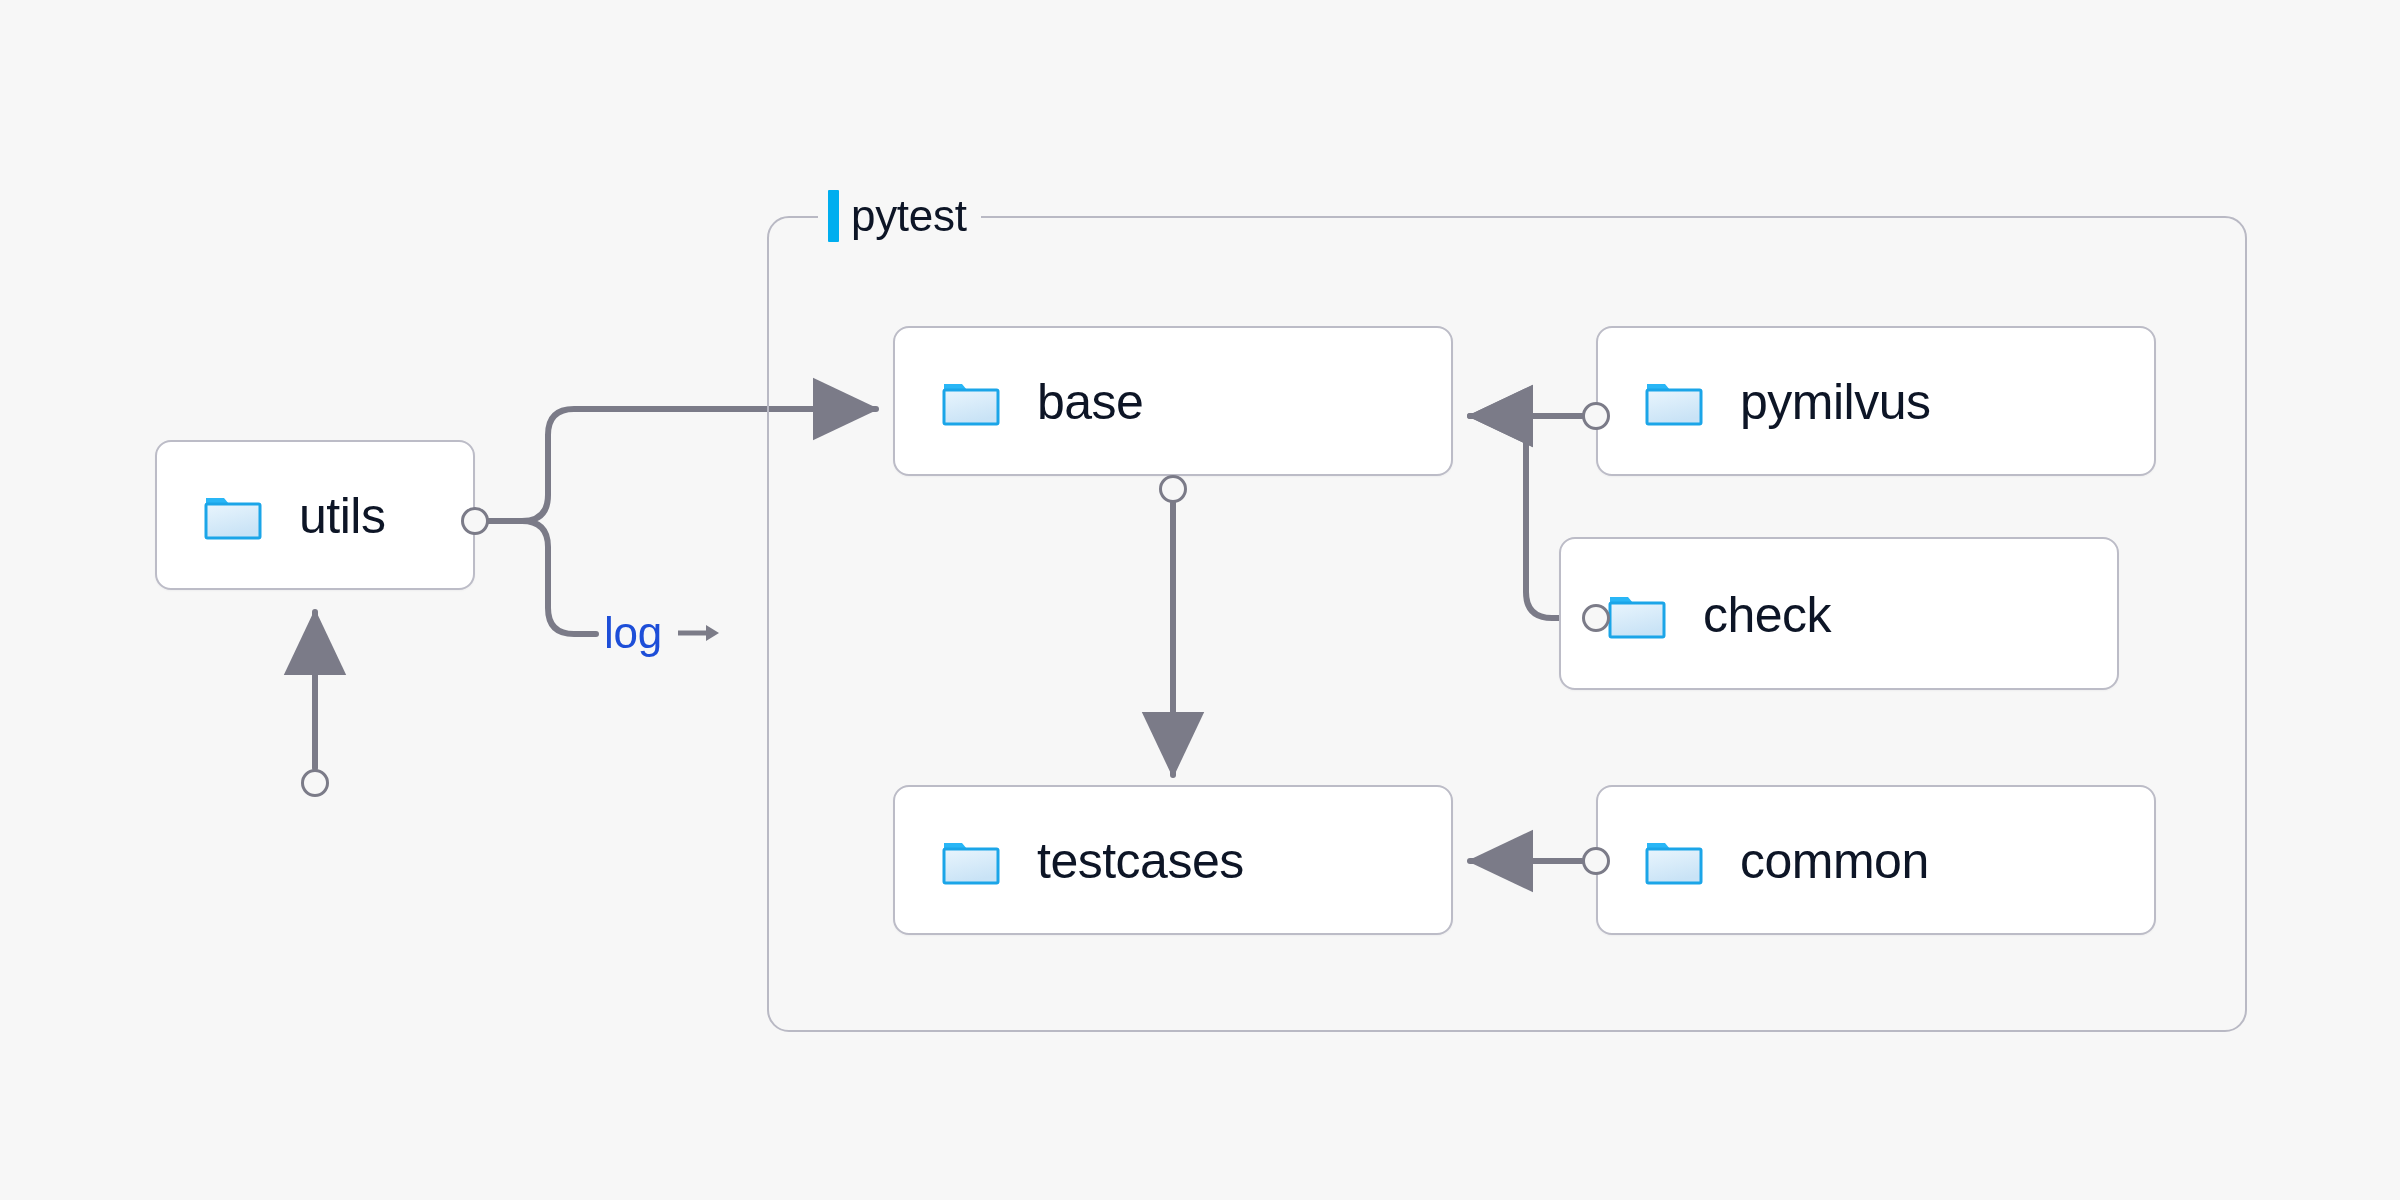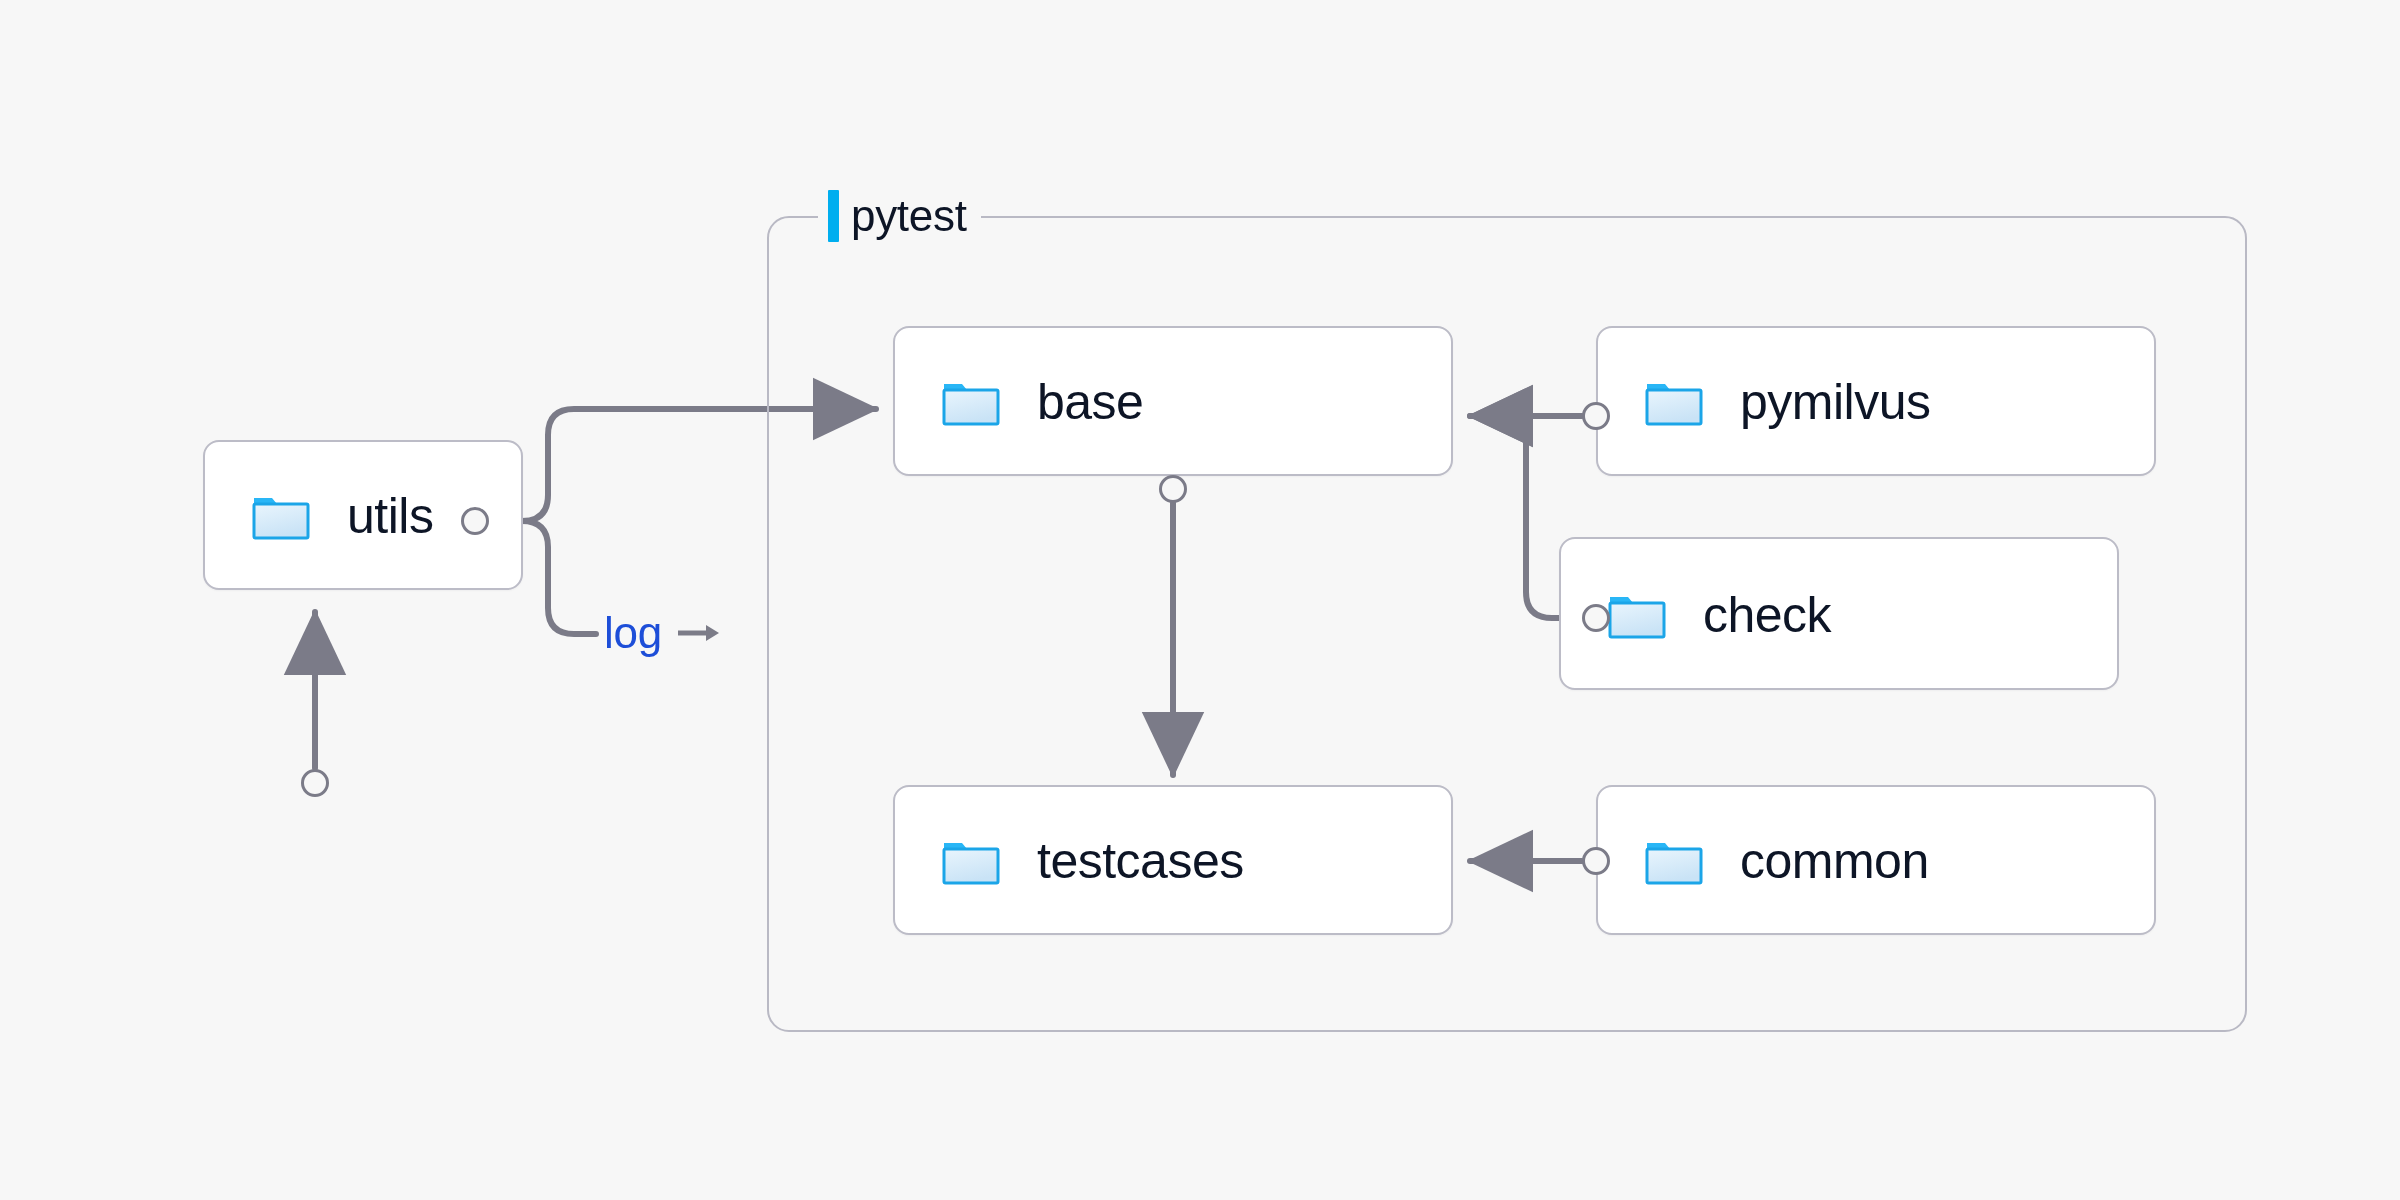--- a/index.html
+++ b/index.html
@@ -157,21 +157,21 @@
     </g>
   </svg>
 
   <div class="group-box" style="left:767px; top:216px; width:1480px; height:816px;"></div>
 
   <div class="group-label" style="left:818px; top:188px; height:56px;">
     <span class="bar"></span>
     <span class="gtext">pytest</span>
   </div>
 
-  <div class="node" style="left:155px; top:440px; width:320px; height:150px;margin-left:48px;">
+  <div class="node" style="left:155px; top:440px; width:320px; height:150px;">
     <div class="node-inner">
       <svg class="folder-icon" viewBox="0 0 60 52">
         <path d="M3 9 h18 l5 6 h28 a3 3 0 0 1 3 3 v5 H3 z" fill="#29B6F6"></path>
         <rect x="3" y="15" width="54" height="34" rx="1.5" fill="url(#folderBody)" stroke="#1BA5E8" stroke-width="3"></rect>
       </svg>
       <span class="label">utils</span>
     </div>
   </div>
   <div class="port" style="left:461px; top:507px;"></div>
 

